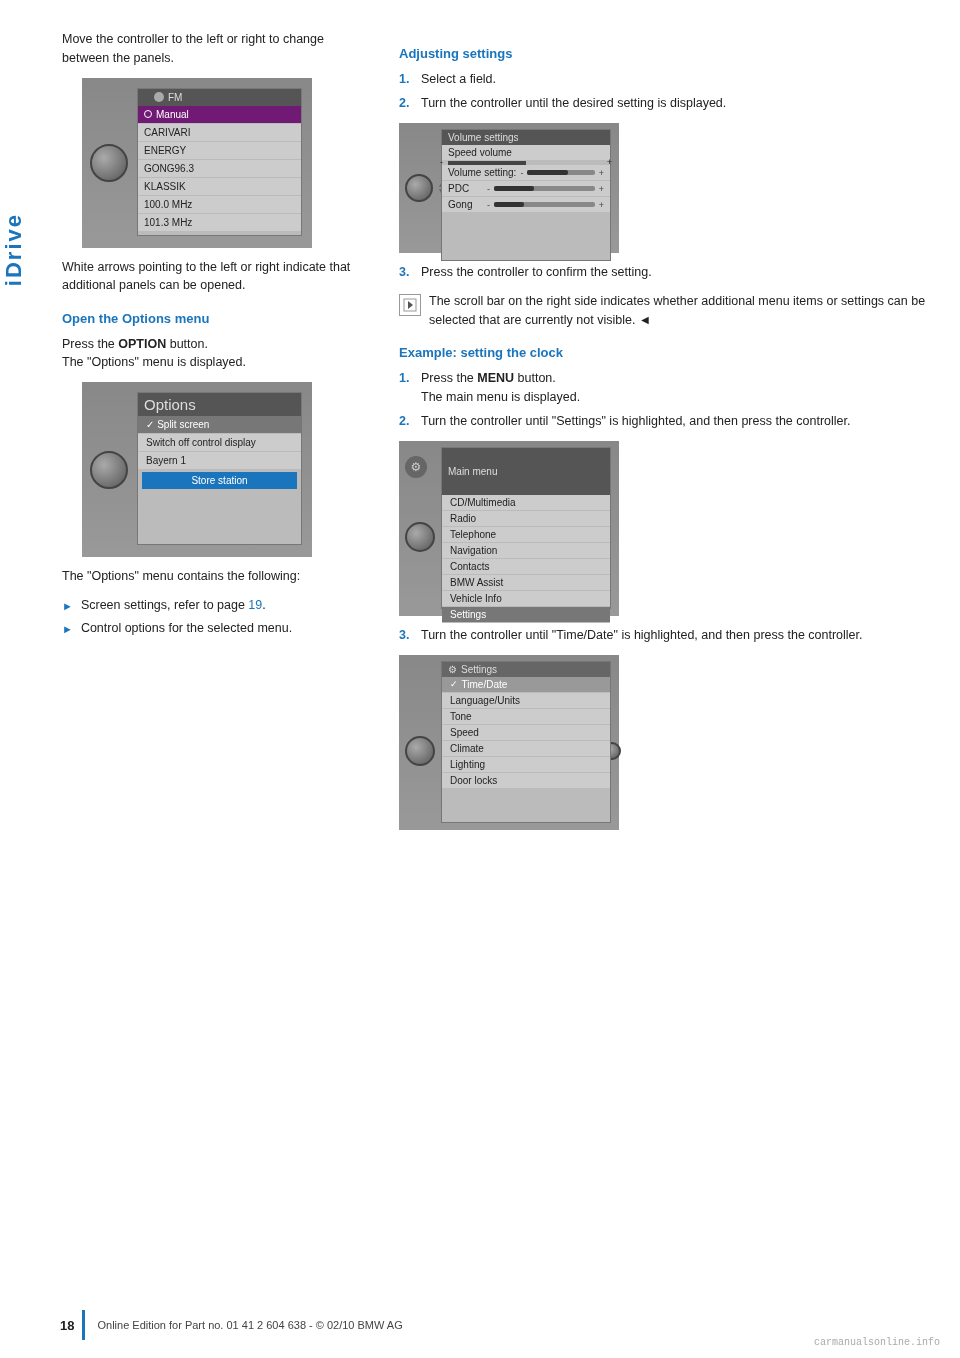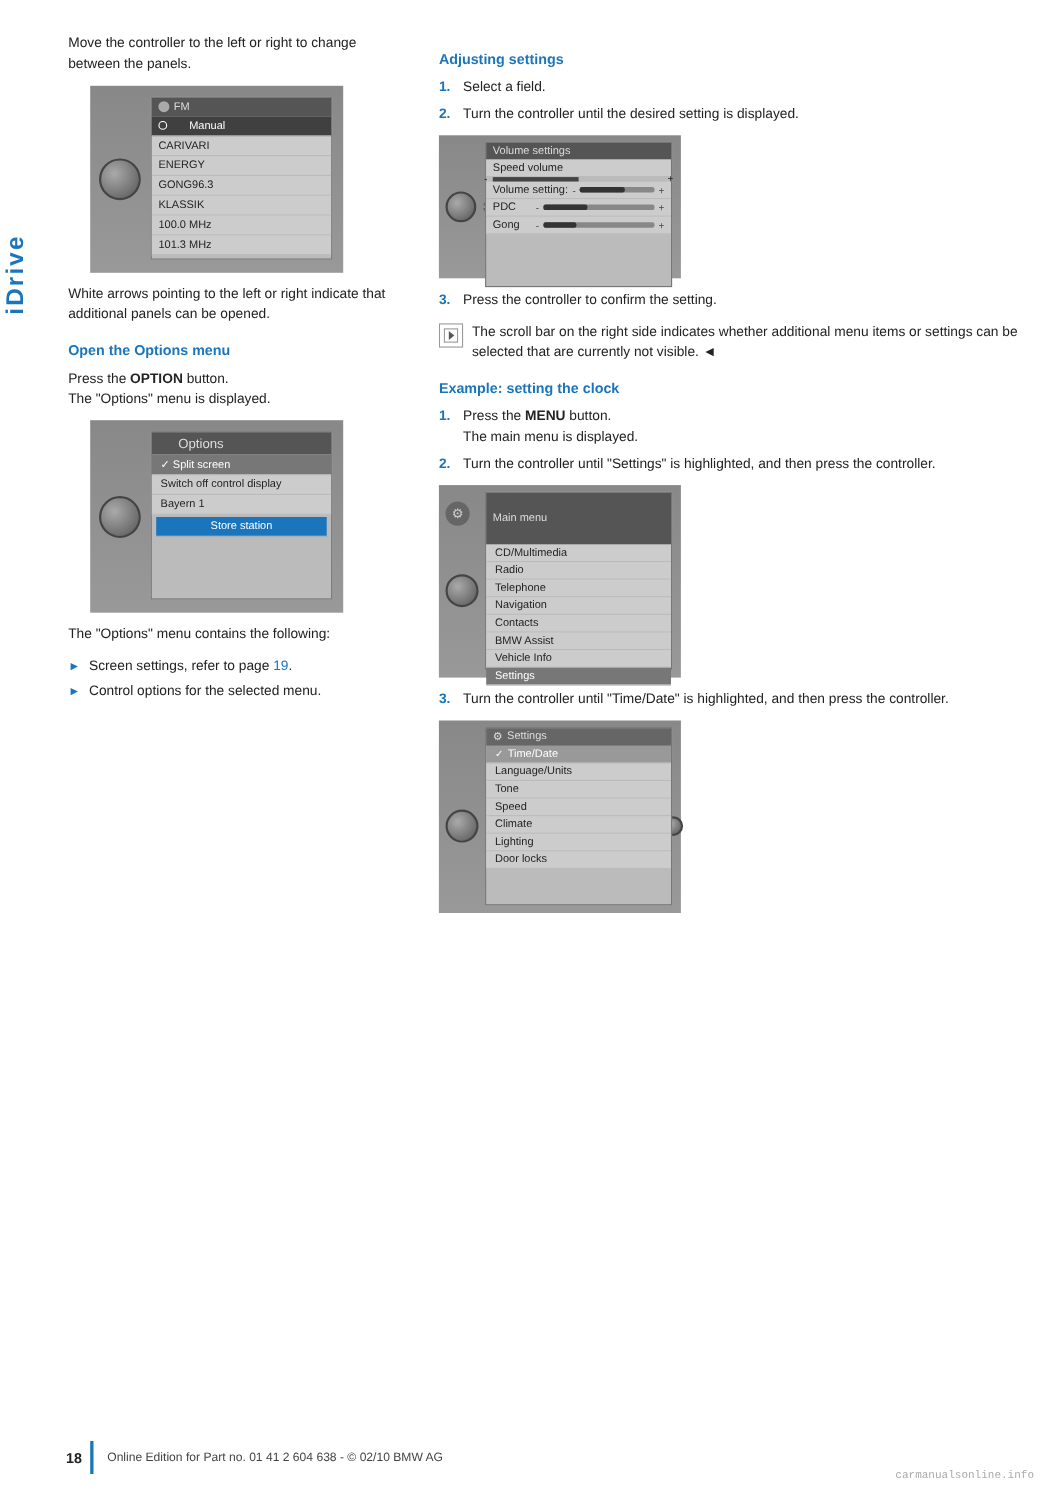--- a/index.html
+++ b/index.html
@@ -116,44 +116,44 @@
       top: 10px;
       width: 165px;
       height: 148px;
       background: #bbb;
       border: 1px solid #777;
     }
     .fm-screen .screen-header {
       background: #555;
       color: #ddd;
       font-size: 10px;
-      padding: 3px 6px;
+      padding: 3px 16px;
       display: flex;
       align-items: center;
       gap: 4px;
     }
     .fm-screen .screen-header .icon-small {
       width: 10px;
       height: 10px;
       background: #aaa;
       border-radius: 50%;
     }
     .fm-screen .screen-row {
       padding: 3px 6px;
       font-size: 10px;
       color: #222;
       background: #ccc;
       border-bottom: 1px solid #bbb;
     }
     .fm-screen .screen-row.manual {
-      background: #404040;
+      background: #701a75;
       color: #fff;
       display: flex;
       align-items: center;
-      gap: 20px;
+      gap: 4px;
     }
     .fm-screen .screen-row.manual .search-icon {
       width: 8px; height: 8px; border-radius: 50%;
       border: 1px solid #fff;
       display: inline-block;
     }
     
     .fm-screen .knob {
       position: absolute;
       left: 8px;
@@ -188,22 +188,22 @@
       right: 10px;
       top: 10px;
       width: 165px;
       height: 153px;
       background: #bbb;
       border: 1px solid #777;
     }
     .options-screen .screen-header {
       background: #555;
       color: #ddd;
-      font-size: 12px;
-      padding: 3px 24px;
+      font-size: 15px;
+      padding: 3px 6px;
     }
     .options-screen .screen-row {
       padding: 3px 8px;
       font-size: 10px;
       color: #222;
       background: #ccc;
       border-bottom: 1px solid #bbb;
     }
     .options-screen .screen-row.highlighted {
       background: #777;

